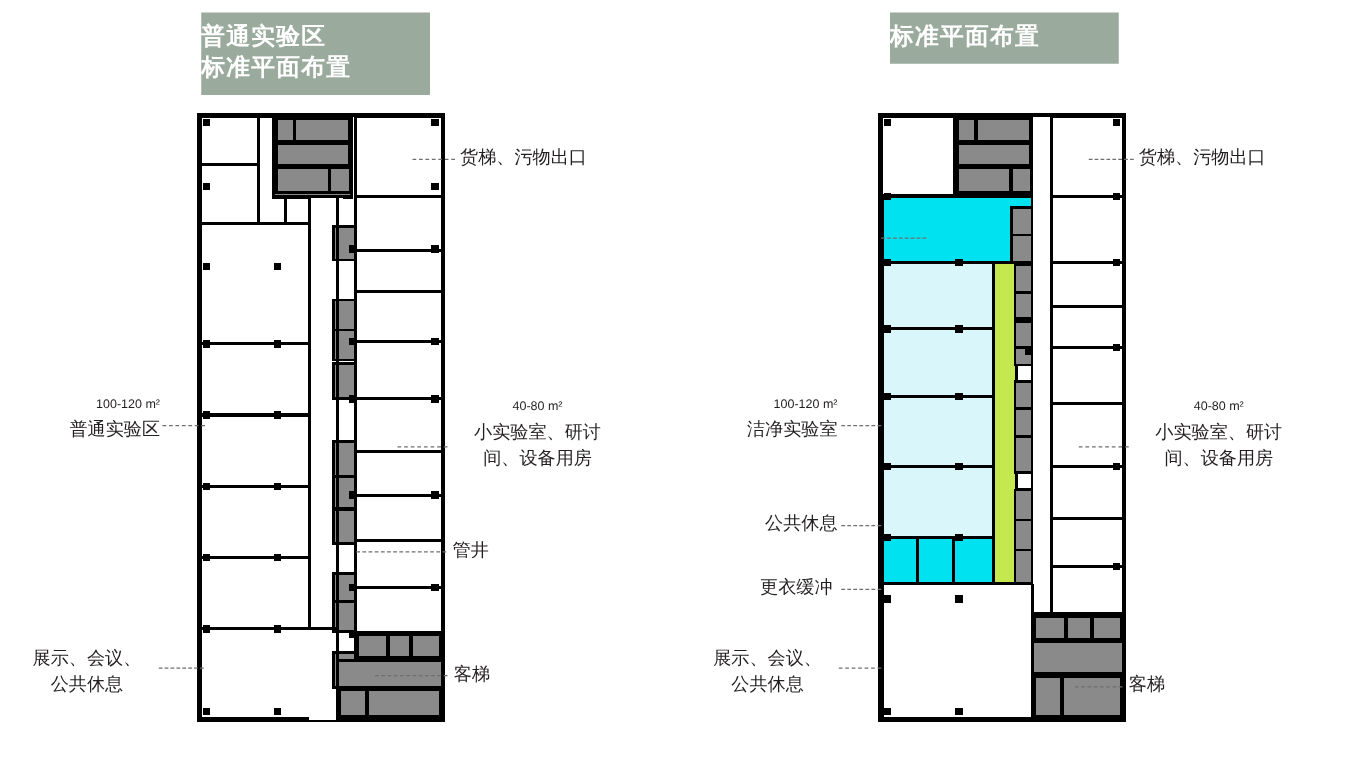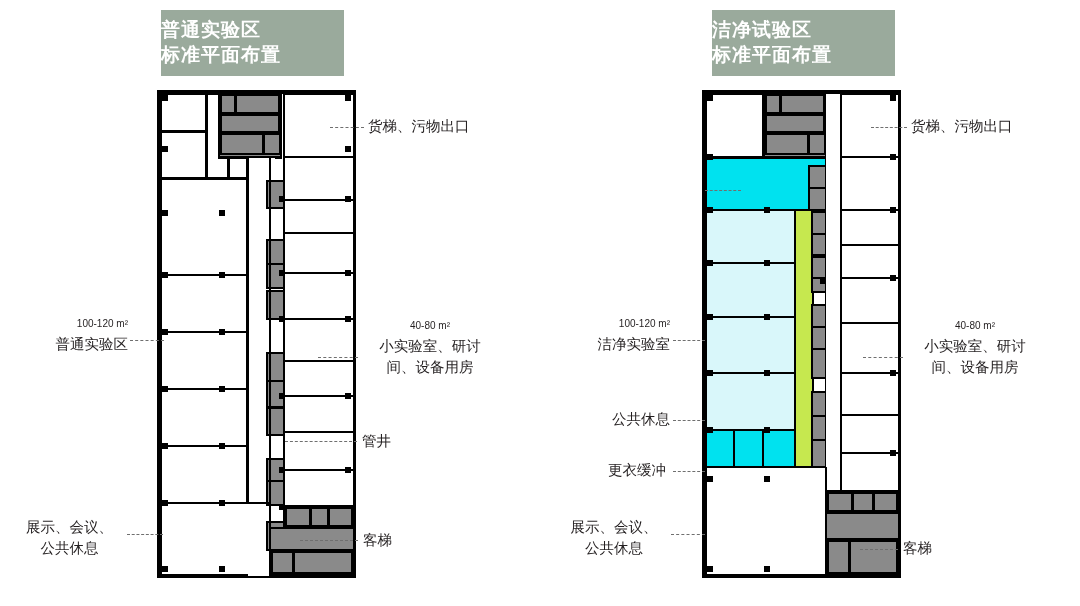--- a/index.html
+++ b/index.html
@@ -199,21 +199,20 @@
 
   <div class="leader" style="left:300px; top:540px; width:58px;"></div>
   <div class="lbl ta-left" style="left:363px; top:530px;">
     <span class="ln">客梯</span>
   </div>
 </div>
 
 <div class="panel panel-right">
 
   <div class="title-chip" style="left:172px; top:10px;">
-    <span class="tl">洁净试验区</span>
     <span class="tl">标准平面布置</span>
   </div>
 
   <svg class="plan-svg" style="left:160px; top:88px;" width="205" height="492" viewBox="0 0 205 492">
     <g shape-rendering="crispEdges">
 
       <path d="M4,4 H199 V488 H4 Z" fill="#ffffff" stroke="#000000" stroke-width="3.4"></path>
 
       <rect x="5.5" y="5.5" width="58" height="64" fill="#ffffff" stroke="#000000" stroke-width="2.4"></rect>
 

